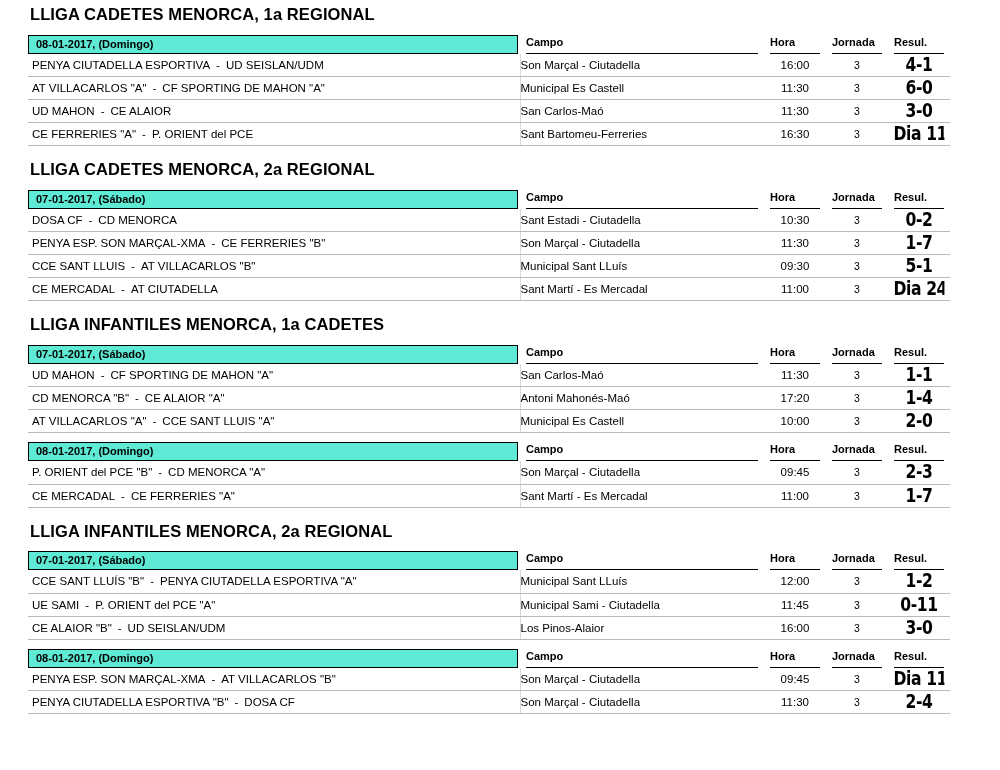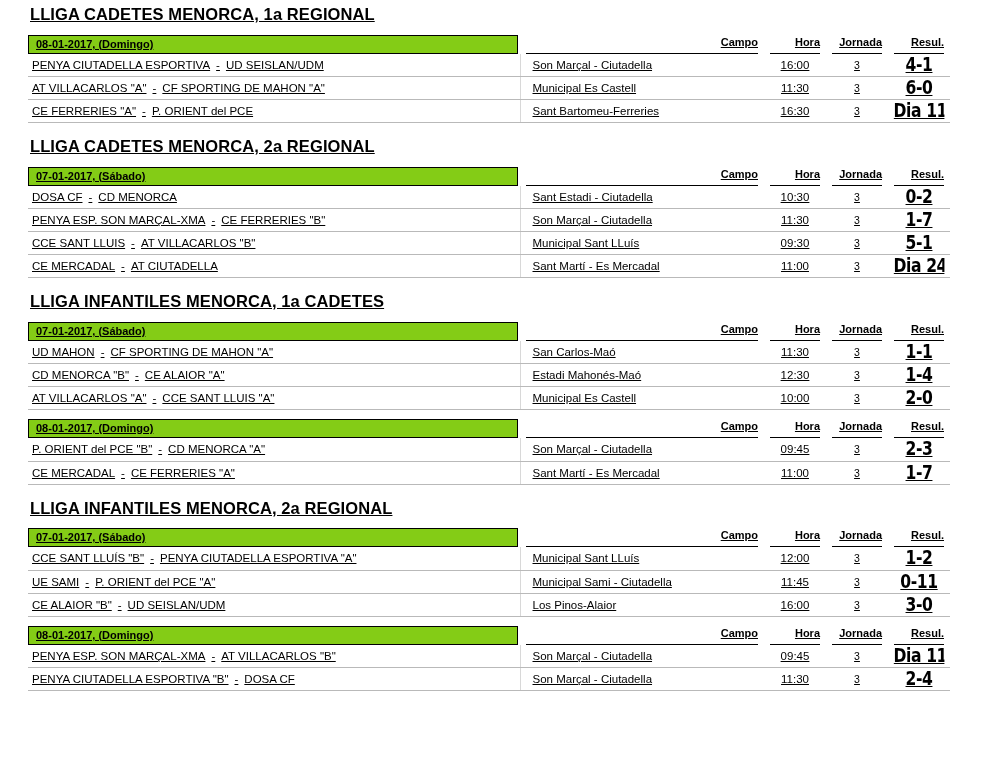--- a/index.html
+++ b/index.html
@@ -9,21 +9,20 @@
     background: #ffffff;
     font-family: "Liberation Sans", sans-serif;
     color: #000000;
     overflow: hidden;
   }
   .page {
     width: 1000px;
     height: 770px;
     position: relative;
     padding: 0 0 0 0;
-    text-decoration: underline;
   }
 
   
   .league { width: 1000px; }
 
   .league-title {
     font-size: 16.5px;
     font-weight: bold;
     letter-spacing: 0.1px;
     padding: 0 0 0 30px;
@@ -43,34 +42,34 @@
   .block col.c-campo { width: 244px; }
   .block col.c-hora  { width: 62px; }
   .block col.c-jorn  { width: 62px; }
   .block col.c-res   { width: 62px; }
 
   
   tr.head-row td { padding: 0; vertical-align: bottom; }
 
   .date-box {
     border: 1.5px solid #000;
-    background: #84cc16;
+    background: #5eead4;
     height: 19px;
     line-height: 17px;
     font-size: 11px;
     font-weight: bold;
     padding-left: 7px;
     white-space: nowrap;
     margin-right: 2px;
   }
 
   .col-head {
     font-size: 11px;
     font-weight: bold;
-    text-align: right;
+    text-align: left;
     border-bottom: 1.5px solid #000;
     height: 19px;
     line-height: 14px;
     padding-bottom: 2px;
     margin-left: 6px;
     margin-right: 6px;
     white-space: nowrap;
   }
 
   
@@ -80,21 +79,21 @@
     font-size: 11.5px;
     padding: 0;
     vertical-align: middle;
     white-space: nowrap;
     overflow: hidden;
   }
   tr.data-row td.match {
     padding-left: 4px;
     border-right: 1.2px solid #d8d8d8;
   }
-  tr.data-row td.campo { padding-left: 12px; }
+  tr.data-row td.campo { }
   tr.data-row td.hora  { text-align: center; }
   tr.data-row td.jorn  { text-align: center; font-size: 10.5px; }
   tr.data-row td.res {
     text-align: center;
     font-family: "DejaVu Sans", sans-serif;
     font-weight: bold;
     font-size: 19px;
     letter-spacing: -0.5px;
     transform: scaleX(0.82);
     line-height: 1;
@@ -152,20 +151,27 @@
               <td class="res">4-1</td>
             </tr>
             <tr class="data-row">
               <td class="match"><span>AT VILLACARLOS "A"</span><span class="vs">-</span><span>CF SPORTING DE MAHON "A"</span></td>
               <td class="campo">Municipal Es Castell</td>
               <td class="hora">11:30</td>
               <td class="jorn">3</td>
               <td class="res">6-0</td>
             </tr>
             <tr class="data-row">
+              <td class="match"><span>UD MAHON</span><span class="vs">-</span><span>CE ALAIOR</span></td>
+              <td class="campo">San Carlos-Maó</td>
+              <td class="hora">11:30</td>
+              <td class="jorn">3</td>
+              <td class="res">3-0</td>
+            </tr>
+            <tr class="data-row">
               <td class="match"><span>CE FERRERIES "A"</span><span class="vs">-</span><span>P. ORIENT del PCE</span></td>
               <td class="campo">Sant Bartomeu-Ferreries</td>
               <td class="hora">16:30</td>
               <td class="jorn">3</td>
               <td class="res">Dia 11</td>
             </tr>
           </tbody>
         </table>
       </div>
       <div class="league">
@@ -265,22 +271,22 @@
           <tbody>
             <tr class="data-row">
               <td class="match"><span>UD MAHON</span><span class="vs">-</span><span>CF SPORTING DE MAHON "A"</span></td>
               <td class="campo">San Carlos-Maó</td>
               <td class="hora">11:30</td>
               <td class="jorn">3</td>
               <td class="res">1-1</td>
             </tr>
             <tr class="data-row">
               <td class="match"><span>CD MENORCA "B"</span><span class="vs">-</span><span>CE ALAIOR "A"</span></td>
-              <td class="campo">Estadi Mahonés-Maó</td>
-              <td class="hora">12:30</td>
+              <td class="campo">Antoni Mahonés-Maó</td>
+              <td class="hora">17:20</td>
               <td class="jorn">3</td>
               <td class="res">1-4</td>
             </tr>
             <tr class="data-row">
               <td class="match"><span>AT VILLACARLOS "A"</span><span class="vs">-</span><span>CCE SANT LLUIS "A"</span></td>
               <td class="campo">Municipal Es Castell</td>
               <td class="hora">10:00</td>
               <td class="jorn">3</td>
               <td class="res">2-0</td>
             </tr>

